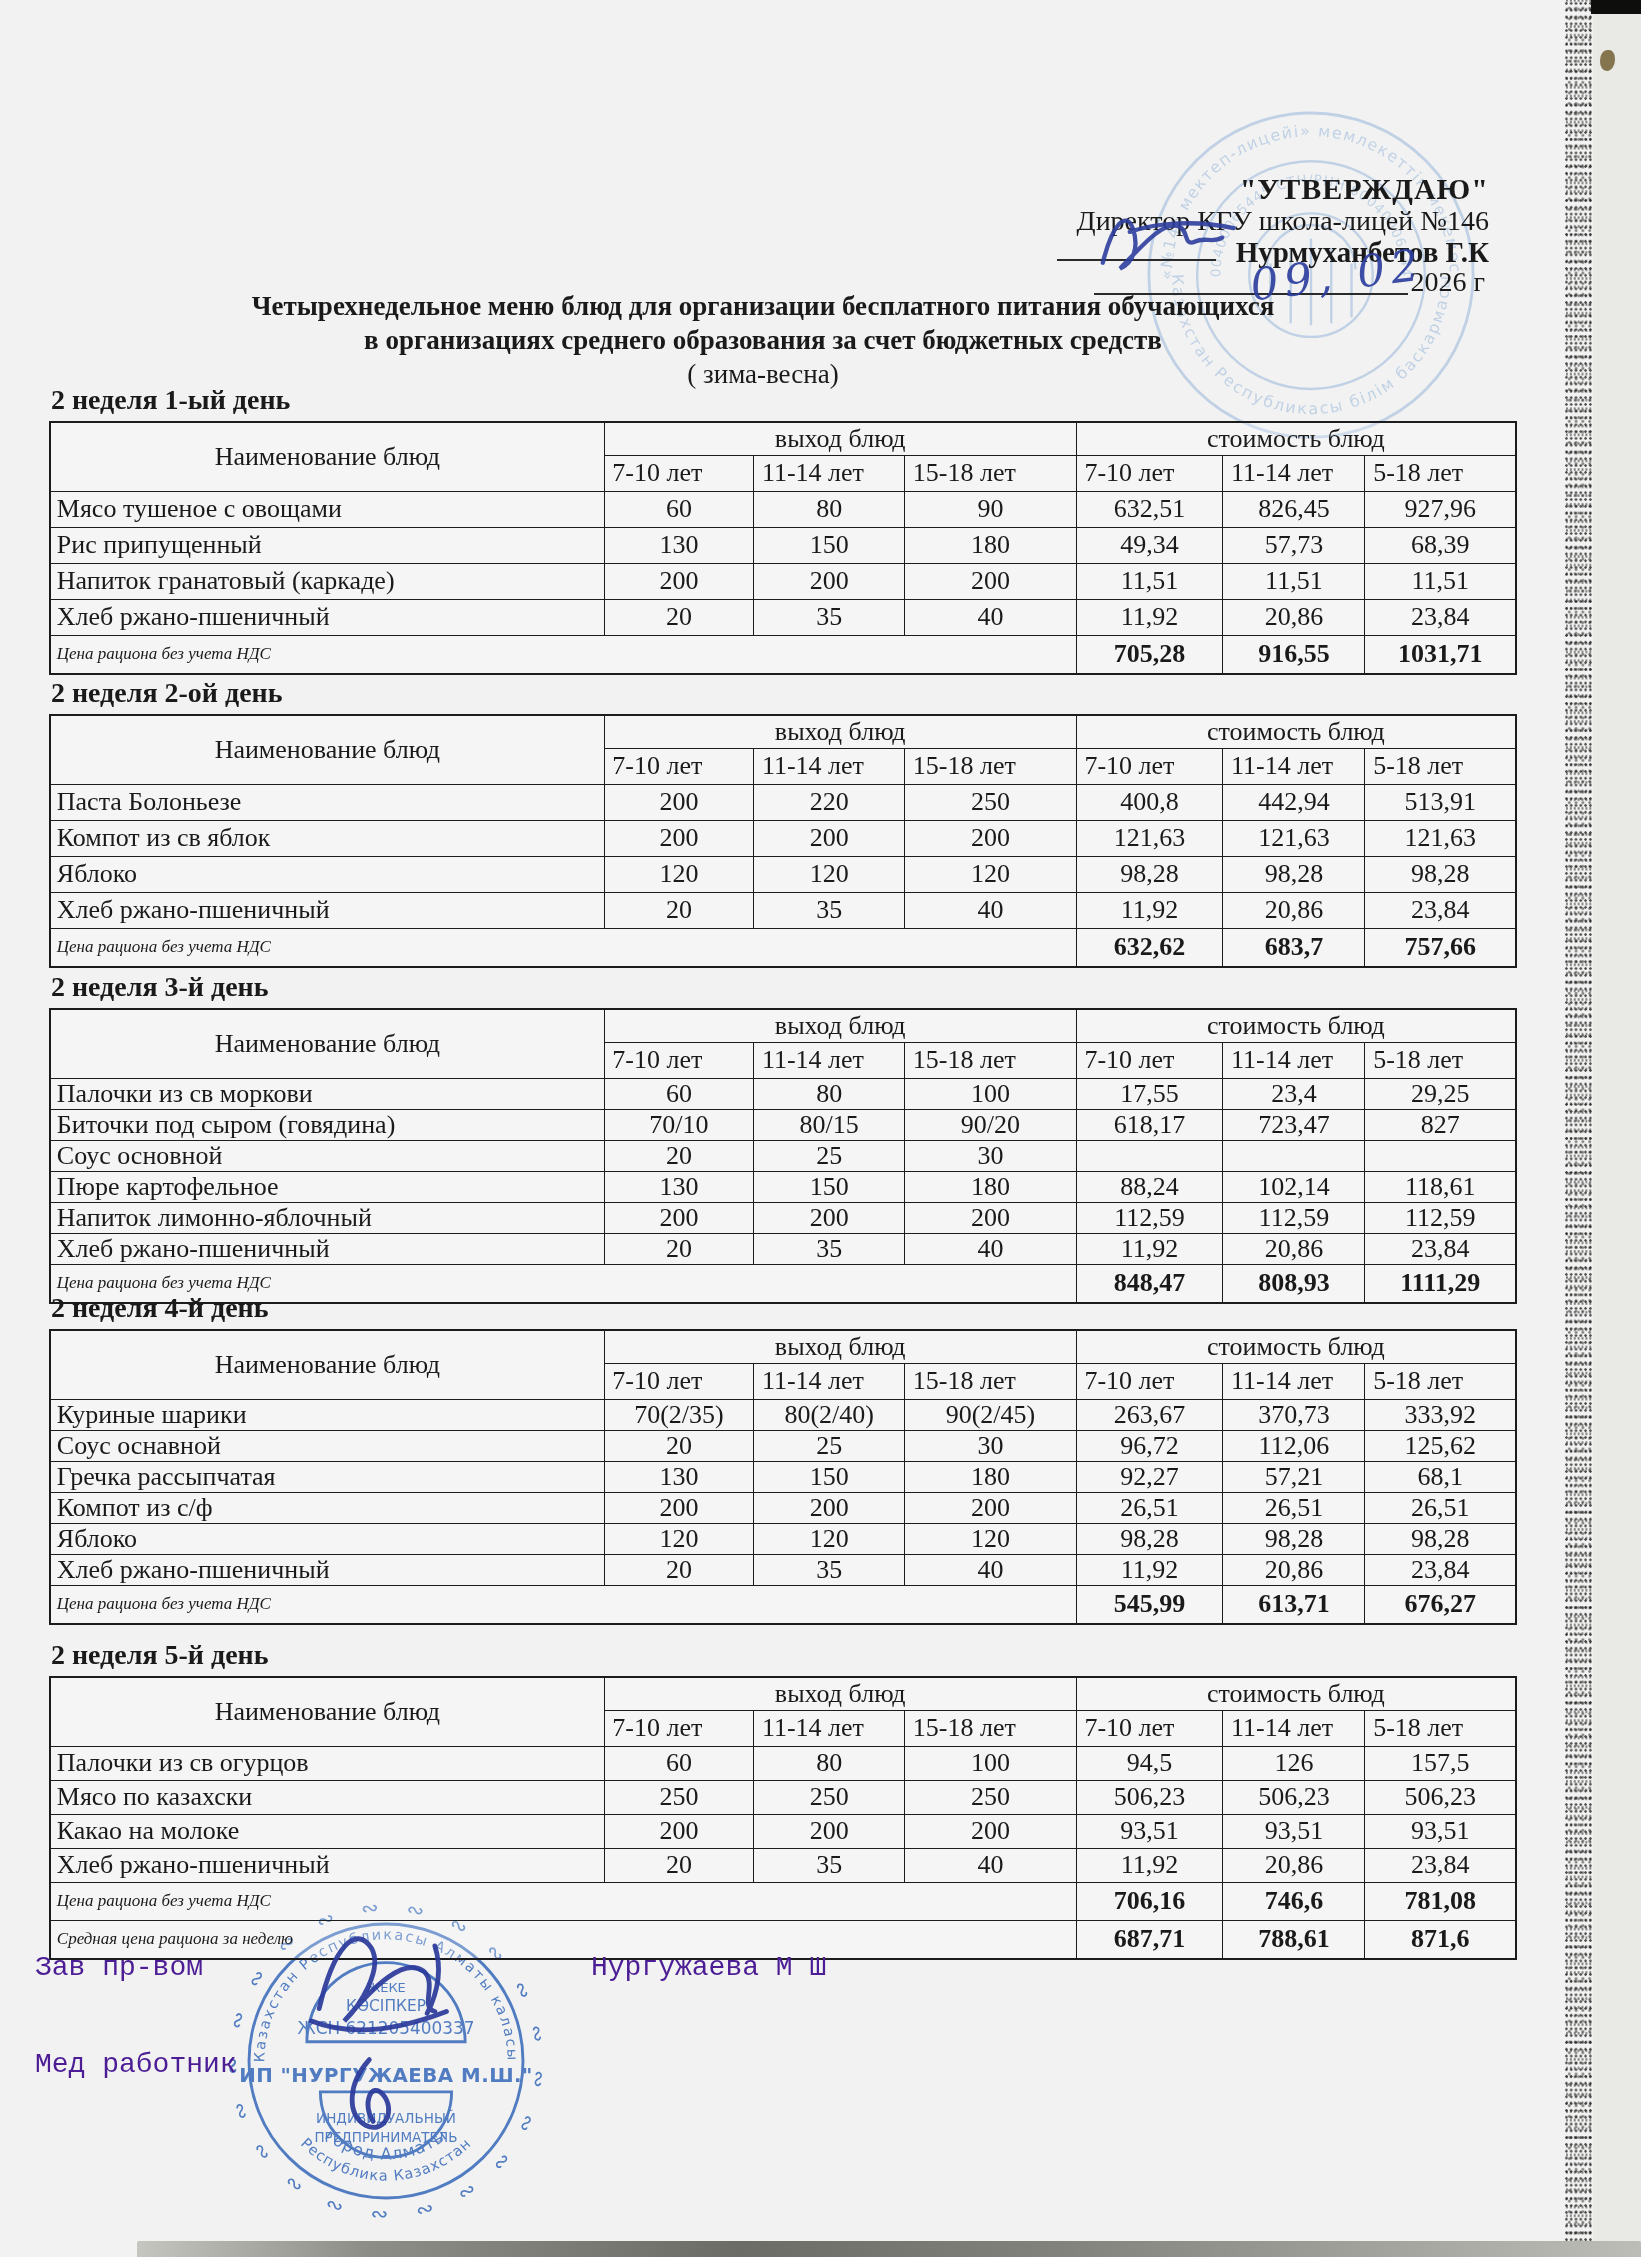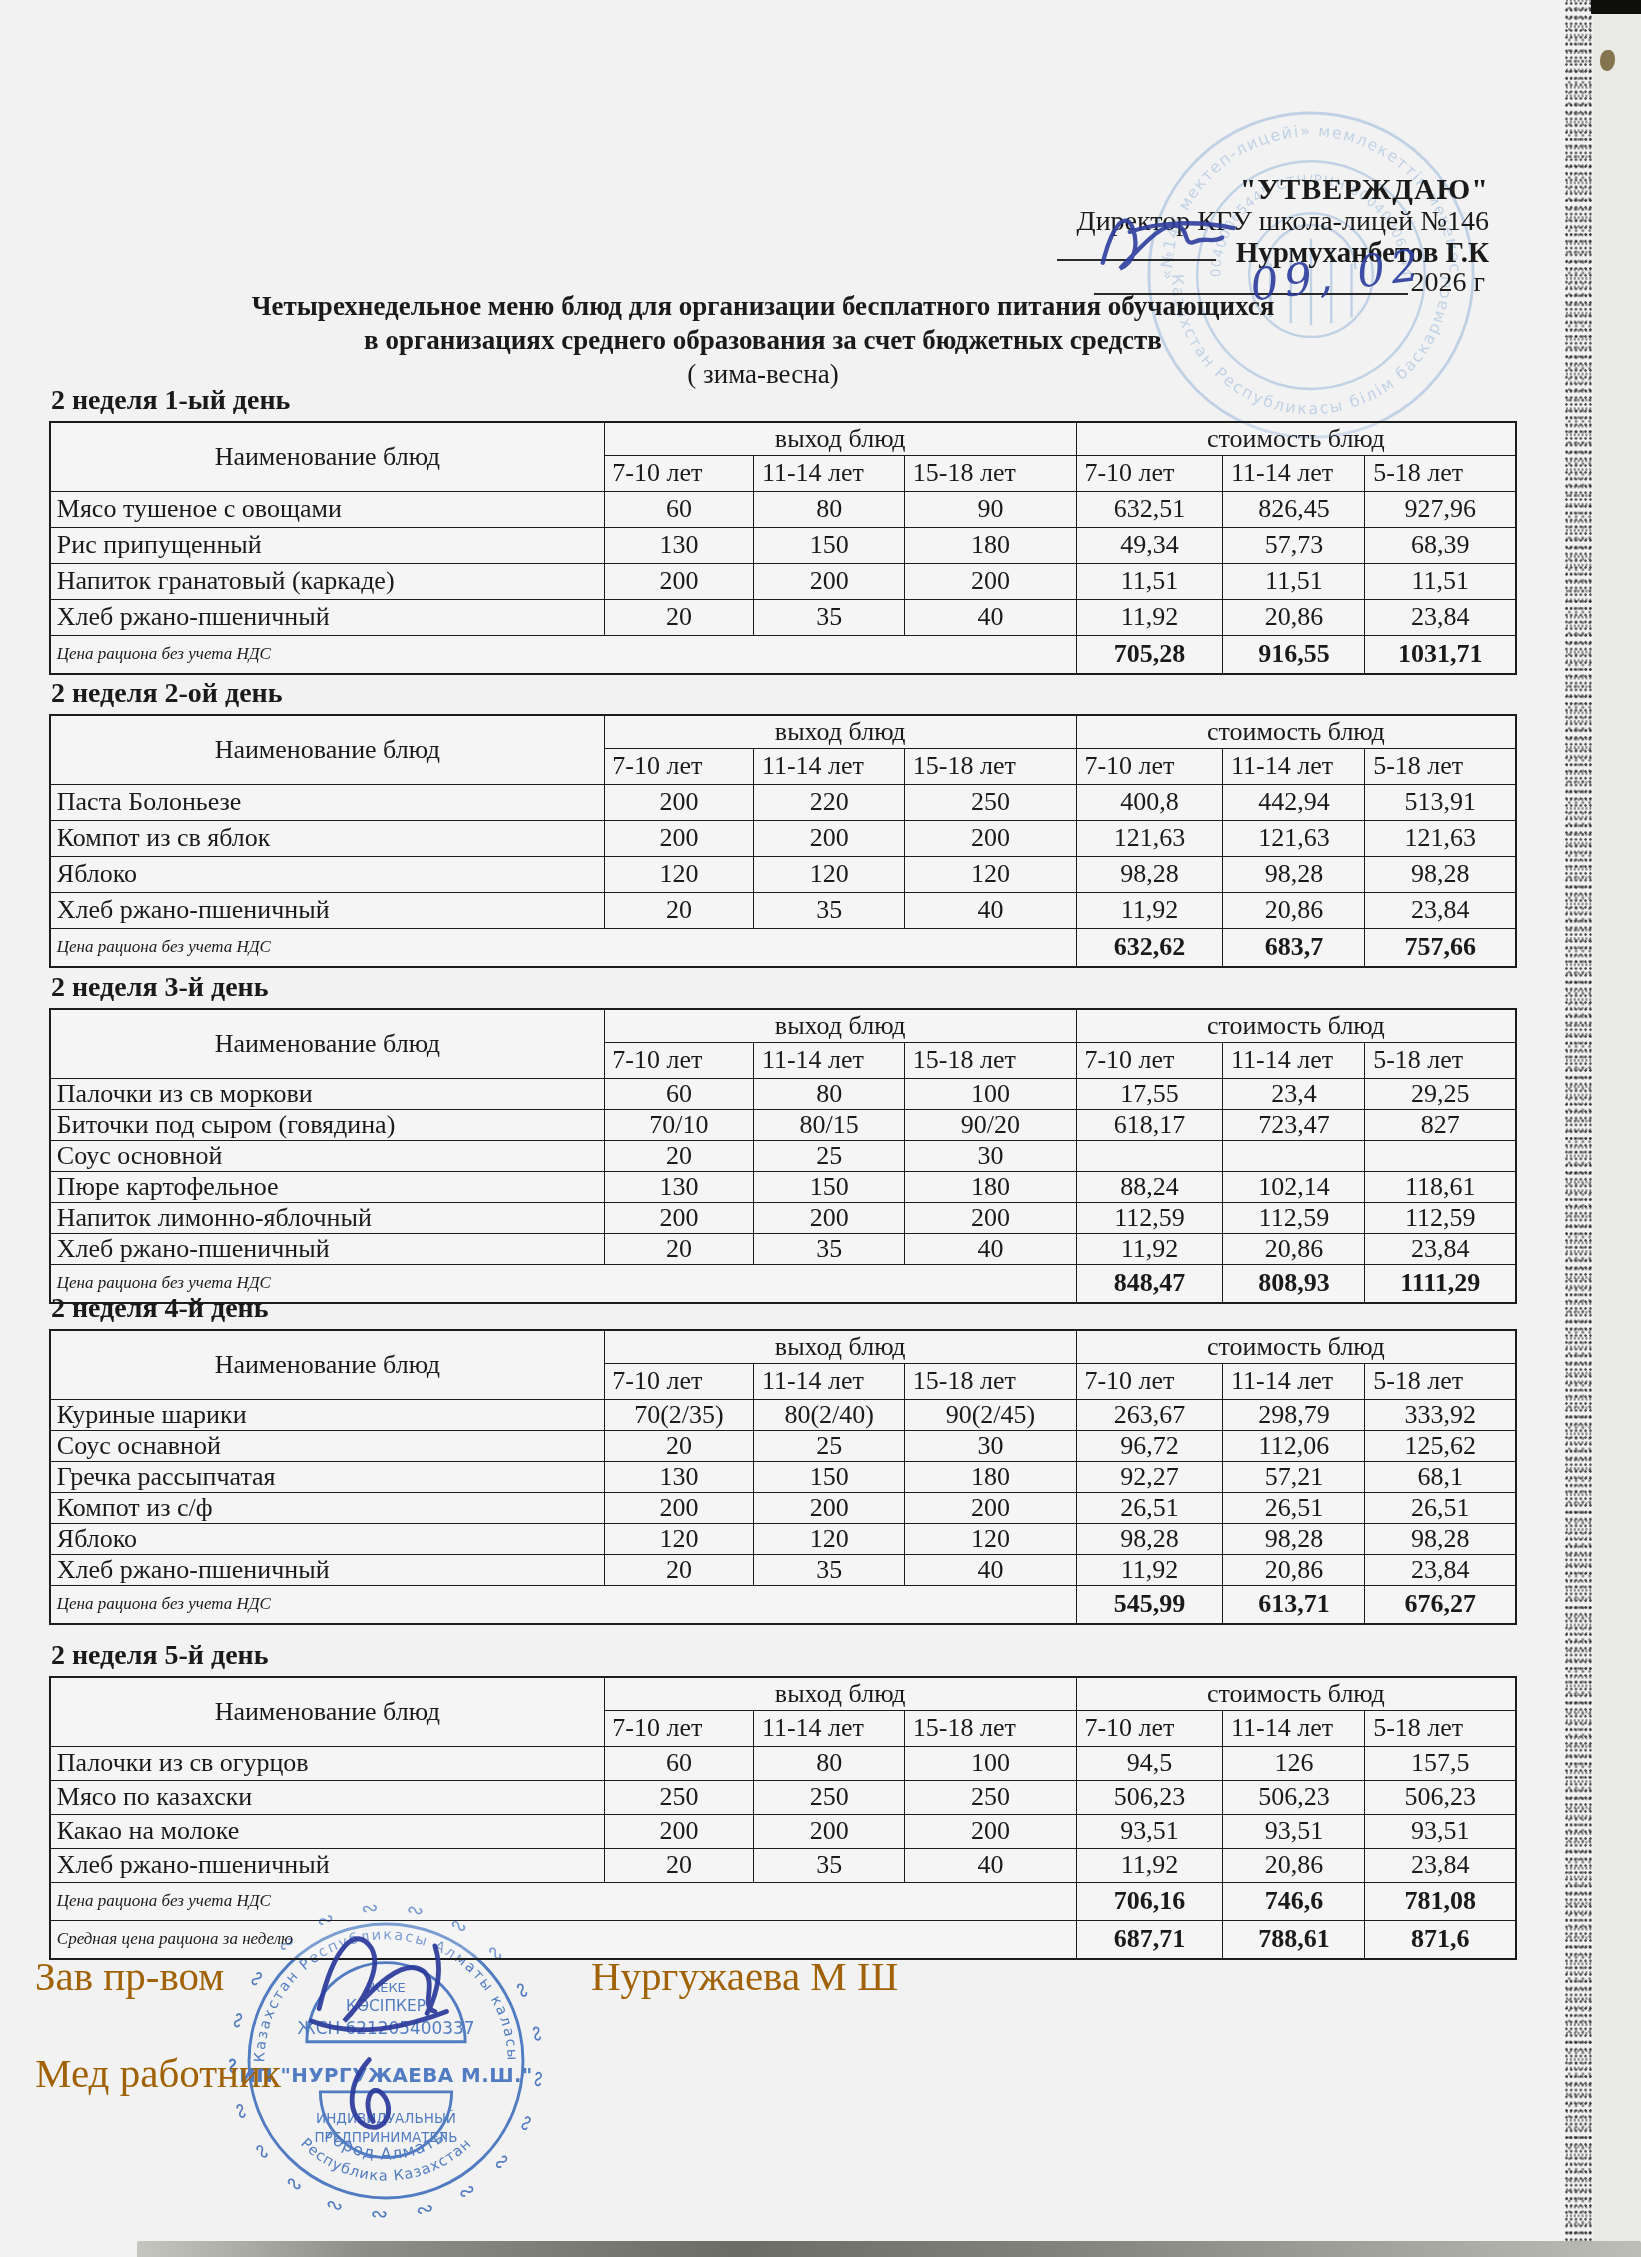--- a/index.html
+++ b/index.html
@@ -35,22 +35,22 @@
   table.menu thead tr.gh th{height:32px;text-align:center;}
   table.menu thead tr.ah th{height:35px;text-align:left;padding-left:7.7px;}
   table.menu thead th.nameh{text-align:center;vertical-align:middle;}
   table.menu tbody td{height:var(--rh,35px);text-align:center;}
   table.menu tbody td.dname{text-align:left;padding-left:5.8px;}
   table.menu tr.frow td{height:37px;text-align:center;font-weight:bold;}
   table.menu tr.frow td.flabel{font-weight:normal;font-style:italic;text-align:left;
              padding-left:5.8px;font-size:17px;}
 
   
-  .foot-label{position:absolute;font-family:Liberation Serif, serif;
-              font-size:41px;color:#a16207;z-index:3;white-space:nowrap;}
+  .foot-label{position:absolute;font-family:Liberation Mono, monospace;
+              font-size:28px;color:#4c1d95;z-index:3;white-space:nowrap;}
   .fl1{left:35px;top:1952px;}
   .fl2{left:35px;top:2049px;}
   .fl3{left:591px;top:1952px;}
 
   
   .svg-abs{position:absolute;z-index:2;}
   .sig{z-index:4;}
 
   
   .edge-noise{position:absolute;left:1564px;top:0;width:29px;height:2257px;z-index:5;
@@ -384,21 +384,21 @@
               <th>5-18 лет</th>
             </tr>
           </thead>
           <tbody>
             <tr>
               <td class="dname">Куриные шарики</td>
               <td>70(2/35)</td>
               <td>80(2/40)</td>
               <td>90(2/45)</td>
               <td>263,67</td>
-              <td>298,79</td>
+              <td>370,73</td>
               <td>333,92</td>
             </tr>
             <tr>
               <td class="dname">Соус оснавной</td>
               <td>20</td>
               <td>25</td>
               <td>30</td>
               <td>96,72</td>
               <td>112,06</td>
               <td>125,62</td>

